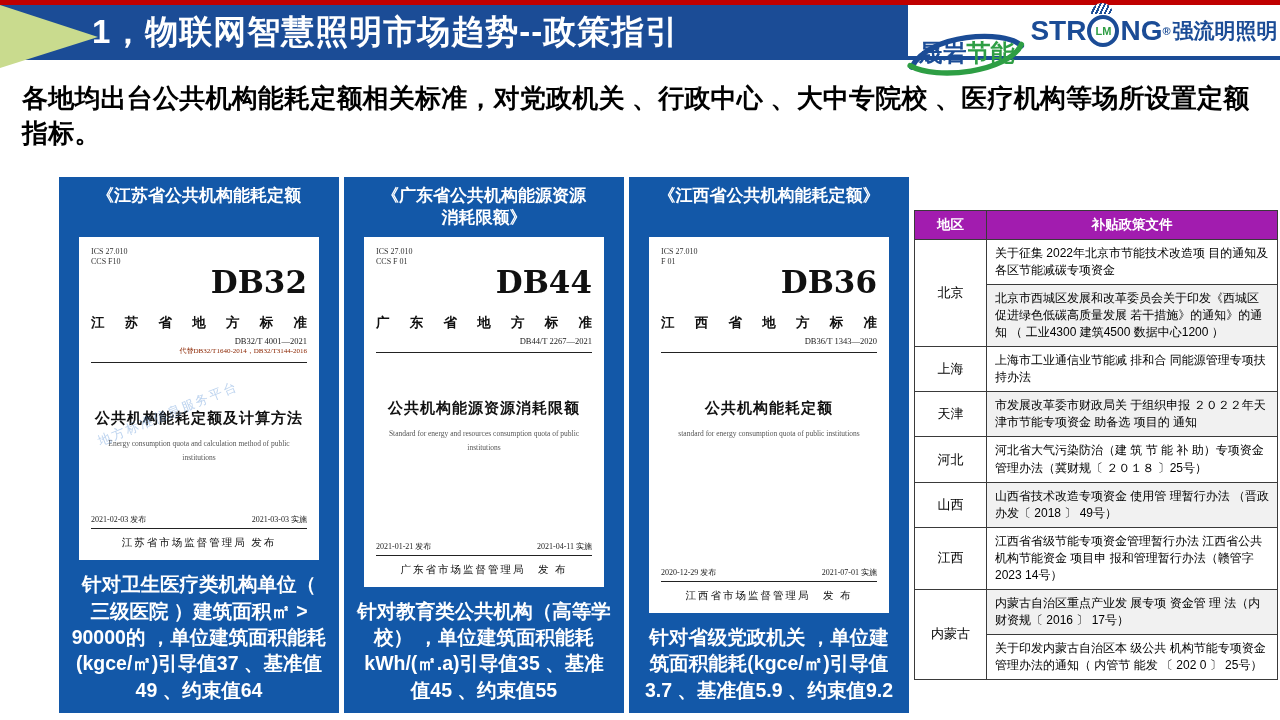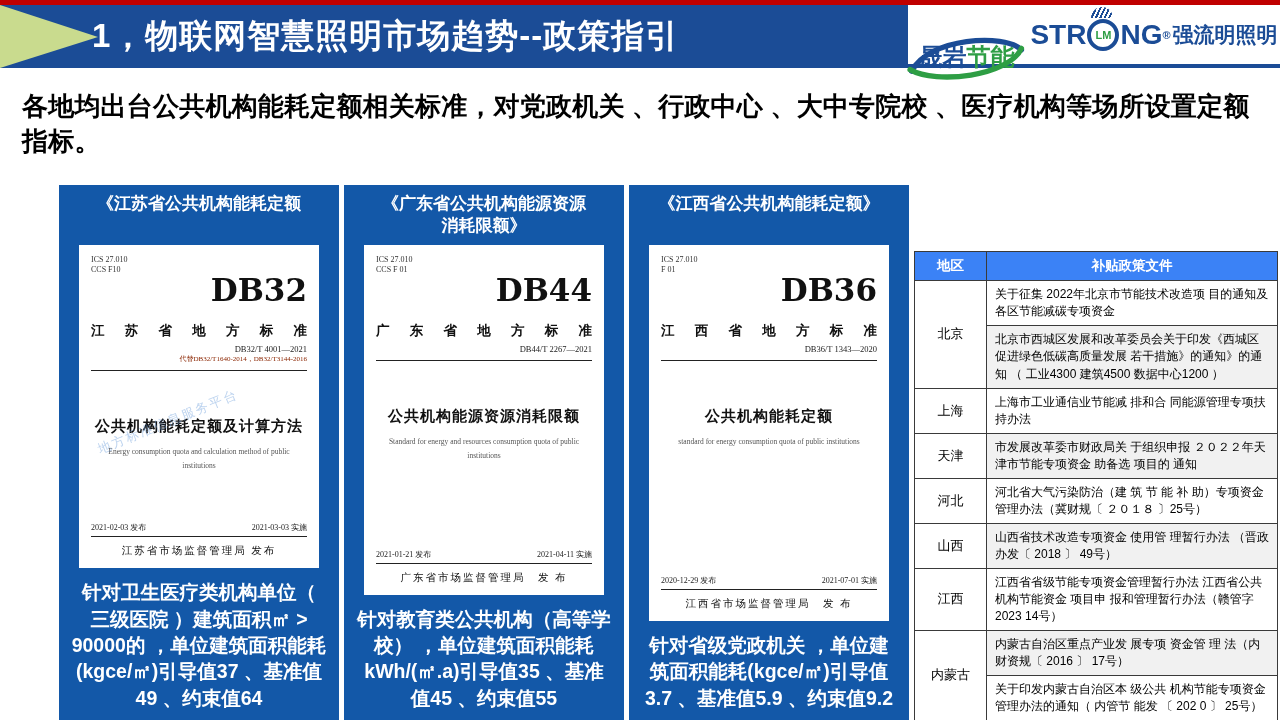--- a/index.html
+++ b/index.html
@@ -3,21 +3,21 @@
 <meta charset="utf-8">
 <style>
   html,body{margin:0;padding:0;}
   body{
     width:1280px;height:720px;overflow:hidden;background:#ffffff;
     font-family:"Liberation Sans","DejaVu Sans",sans-serif;
     position:relative;
   }
   
   .top-strip{height:5px;background:#C00000;}
-  .header{display:flex;height:63px;}
+  .header{display:flex;height:55px;}
   .header-left{flex:1;background:#1B4C96;position:relative;display:flex;align-items:center;min-width:0;}
   .tri{position:absolute;left:0;top:0;width:0;height:0;
        border-top:32px solid transparent;border-bottom:31px solid transparent;
        border-left:98px solid #C9DB8E;}
   .page-title{margin-left:92px;color:#ffffff;font-weight:bold;font-size:33px;letter-spacing:1px;white-space:nowrap;position:relative;z-index:2;}
   .header-right{width:372px;background:#ffffff;border-bottom:4px solid #1B4C96;
     display:flex;align-items:center;justify-content:center;gap:8px;box-sizing:border-box;}
   .brand1{position:relative;display:inline-block;padding:4px 8px;margin-top:44px;}
   .orbit-svg{position:absolute;left:-6px;top:-4px;width:122px;height:52px;z-index:1;}
   .brand1-text{position:relative;z-index:2;font-weight:bold;font-size:24px;white-space:nowrap;}
@@ -30,21 +30,21 @@
     width:24px;height:24px;border:4px solid #1B4C96;border-radius:50%;
     color:#2E9E44;font-weight:bold;font-size:11px;background:#fff;vertical-align:-2px;}
   .fan{position:absolute;left:4px;top:-12px;width:22px;height:11px;
     border-radius:22px 22px 0 0;
     background:repeating-linear-gradient(115deg,#1B4C96 0 2px,#ffffff 2px 4px);}
   .reg{color:#1B4C96;font-size:11px;vertical-align:top;font-weight:bold;}
   .brand2-cn{color:#1B4C96;font-weight:bold;font-size:21px;margin-left:2px;}
   
   .subtitle{padding:21px 22px 14px;font-size:26px;font-weight:bold;color:#000;letter-spacing:0.2px;}
   
-  .content{display:flex;gap:5px;margin:12px 2px 0 35px;align-items:flex-end;padding-left:24px;}
+  .content{display:flex;gap:5px;margin:12px 2px 0 35px;align-items:center;padding-left:24px;}
   .card{width:290px;height:536px;background:#1358A8;color:#fff;
     display:flex;flex-direction:column;padding:8px 12px 10px;box-sizing:border-box;}
   .card-title{text-align:center;font-weight:bold;font-size:17px;line-height:1.3;min-height:46px;}
   
   .doc{background:#ffffff;color:#222;margin:6px 8px;flex:1;position:relative;
     padding:10px 12px 10px;box-sizing:border-box;display:flex;flex-direction:column;
     font-family:"Liberation Serif","DejaVu Serif",serif;overflow:hidden;}
   .doc-codes{font-size:8px;line-height:1.25;color:#333;}
   .doc-db{text-align:right;font-size:31px;font-weight:bold;margin-top:0;line-height:1;
     font-family:"DejaVu Serif","Liberation Serif",serif;color:#111;}
@@ -59,21 +59,21 @@
   .doc-watermark{position:absolute;left:14px;top:52%;transform:rotate(-22deg);
     color:rgba(110,160,220,0.45);font-size:13px;letter-spacing:2px;white-space:nowrap;}
   .doc-dates{display:flex;justify-content:space-between;font-size:8px;color:#222;
     border-bottom:1.5px solid #222;padding-bottom:3px;gap:28px;}
   .doc-publisher{text-align:center;font-size:10.5px;margin-top:7px;letter-spacing:2px;color:#111;}
   .caption{font-weight:bold;font-size:19.5px;text-align:center;line-height:1.35;padding:5px 0 0;}
   
   .table-wrap{width:364px;}
   .policy-table{width:364px;border-collapse:collapse;font-size:12px;color:#000;table-layout:fixed;}
   .policy-table th,.policy-table td{border:1px solid #3a3a3a;}
-  .policy-table th{background:#3b82f6;color:#fff;font-weight:bold;font-size:13.5px;padding:5px 4px;}
+  .policy-table th{background:#a21caf;color:#fff;font-weight:bold;font-size:13.5px;padding:5px 4px;}
   .col-region{width:72px;}
   td.region{ text-align:center;vertical-align:middle;background:#fff;font-size:13px;padding:2px;}
   td.item{padding:5px 8px;line-height:1.42;vertical-align:middle;}
   td.bg-a{background:#ffffff;}
   td.bg-b{background:#F1F1F1;}
 </style>
 </head>
 <body>
 
 <div class="top-strip"></div>

